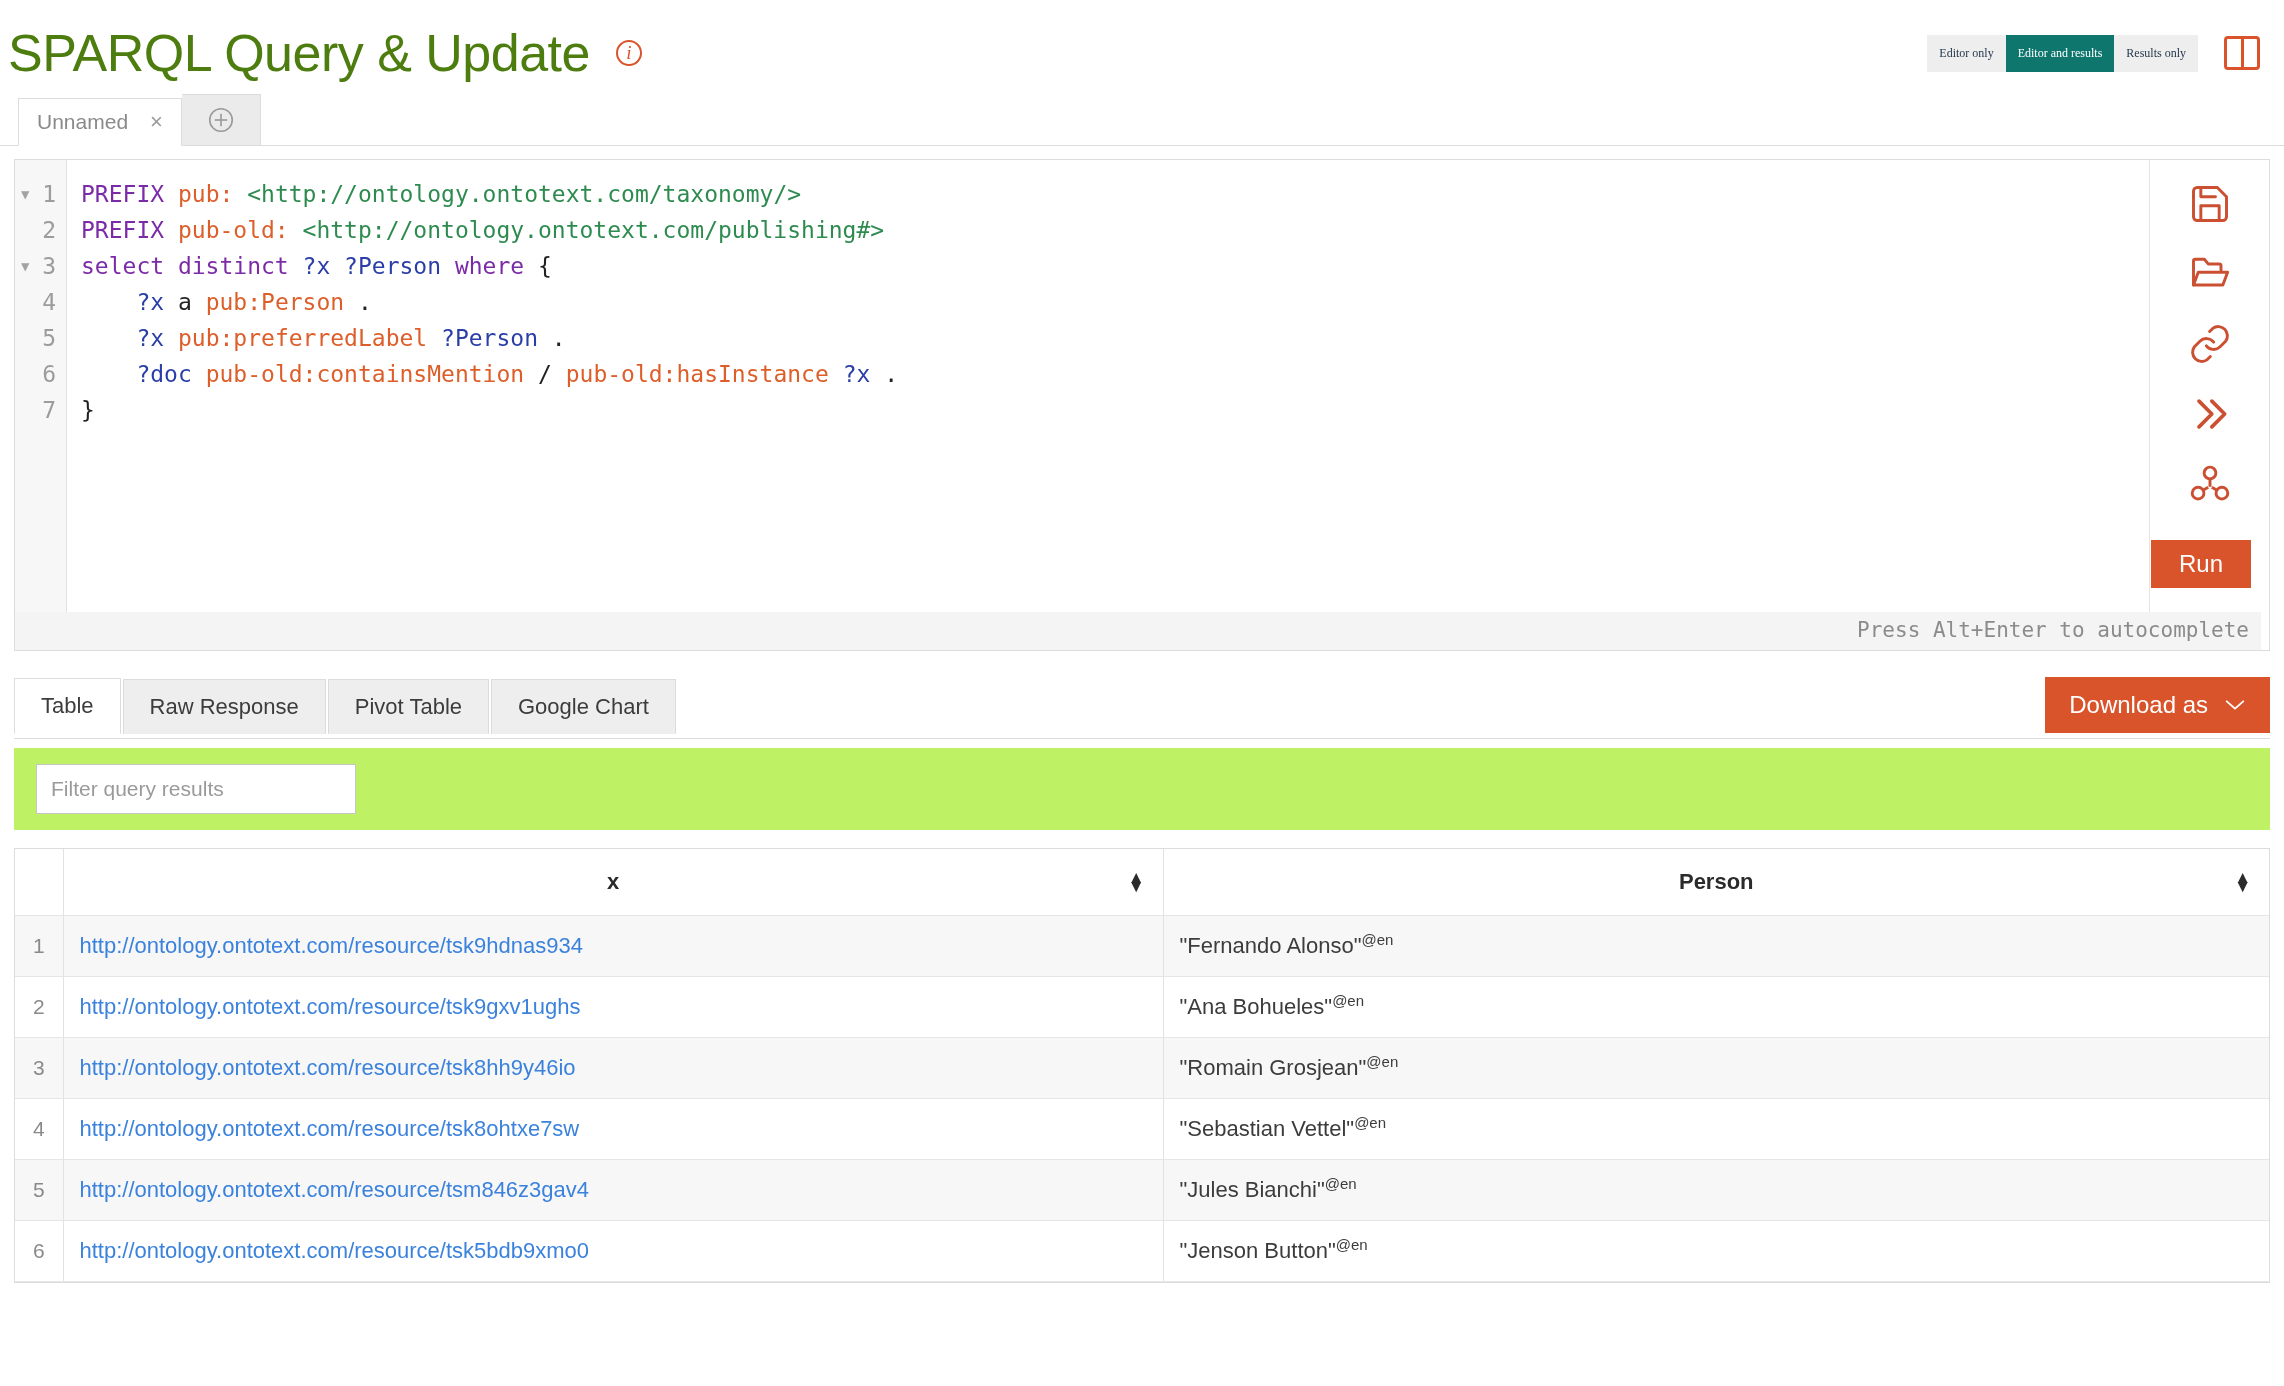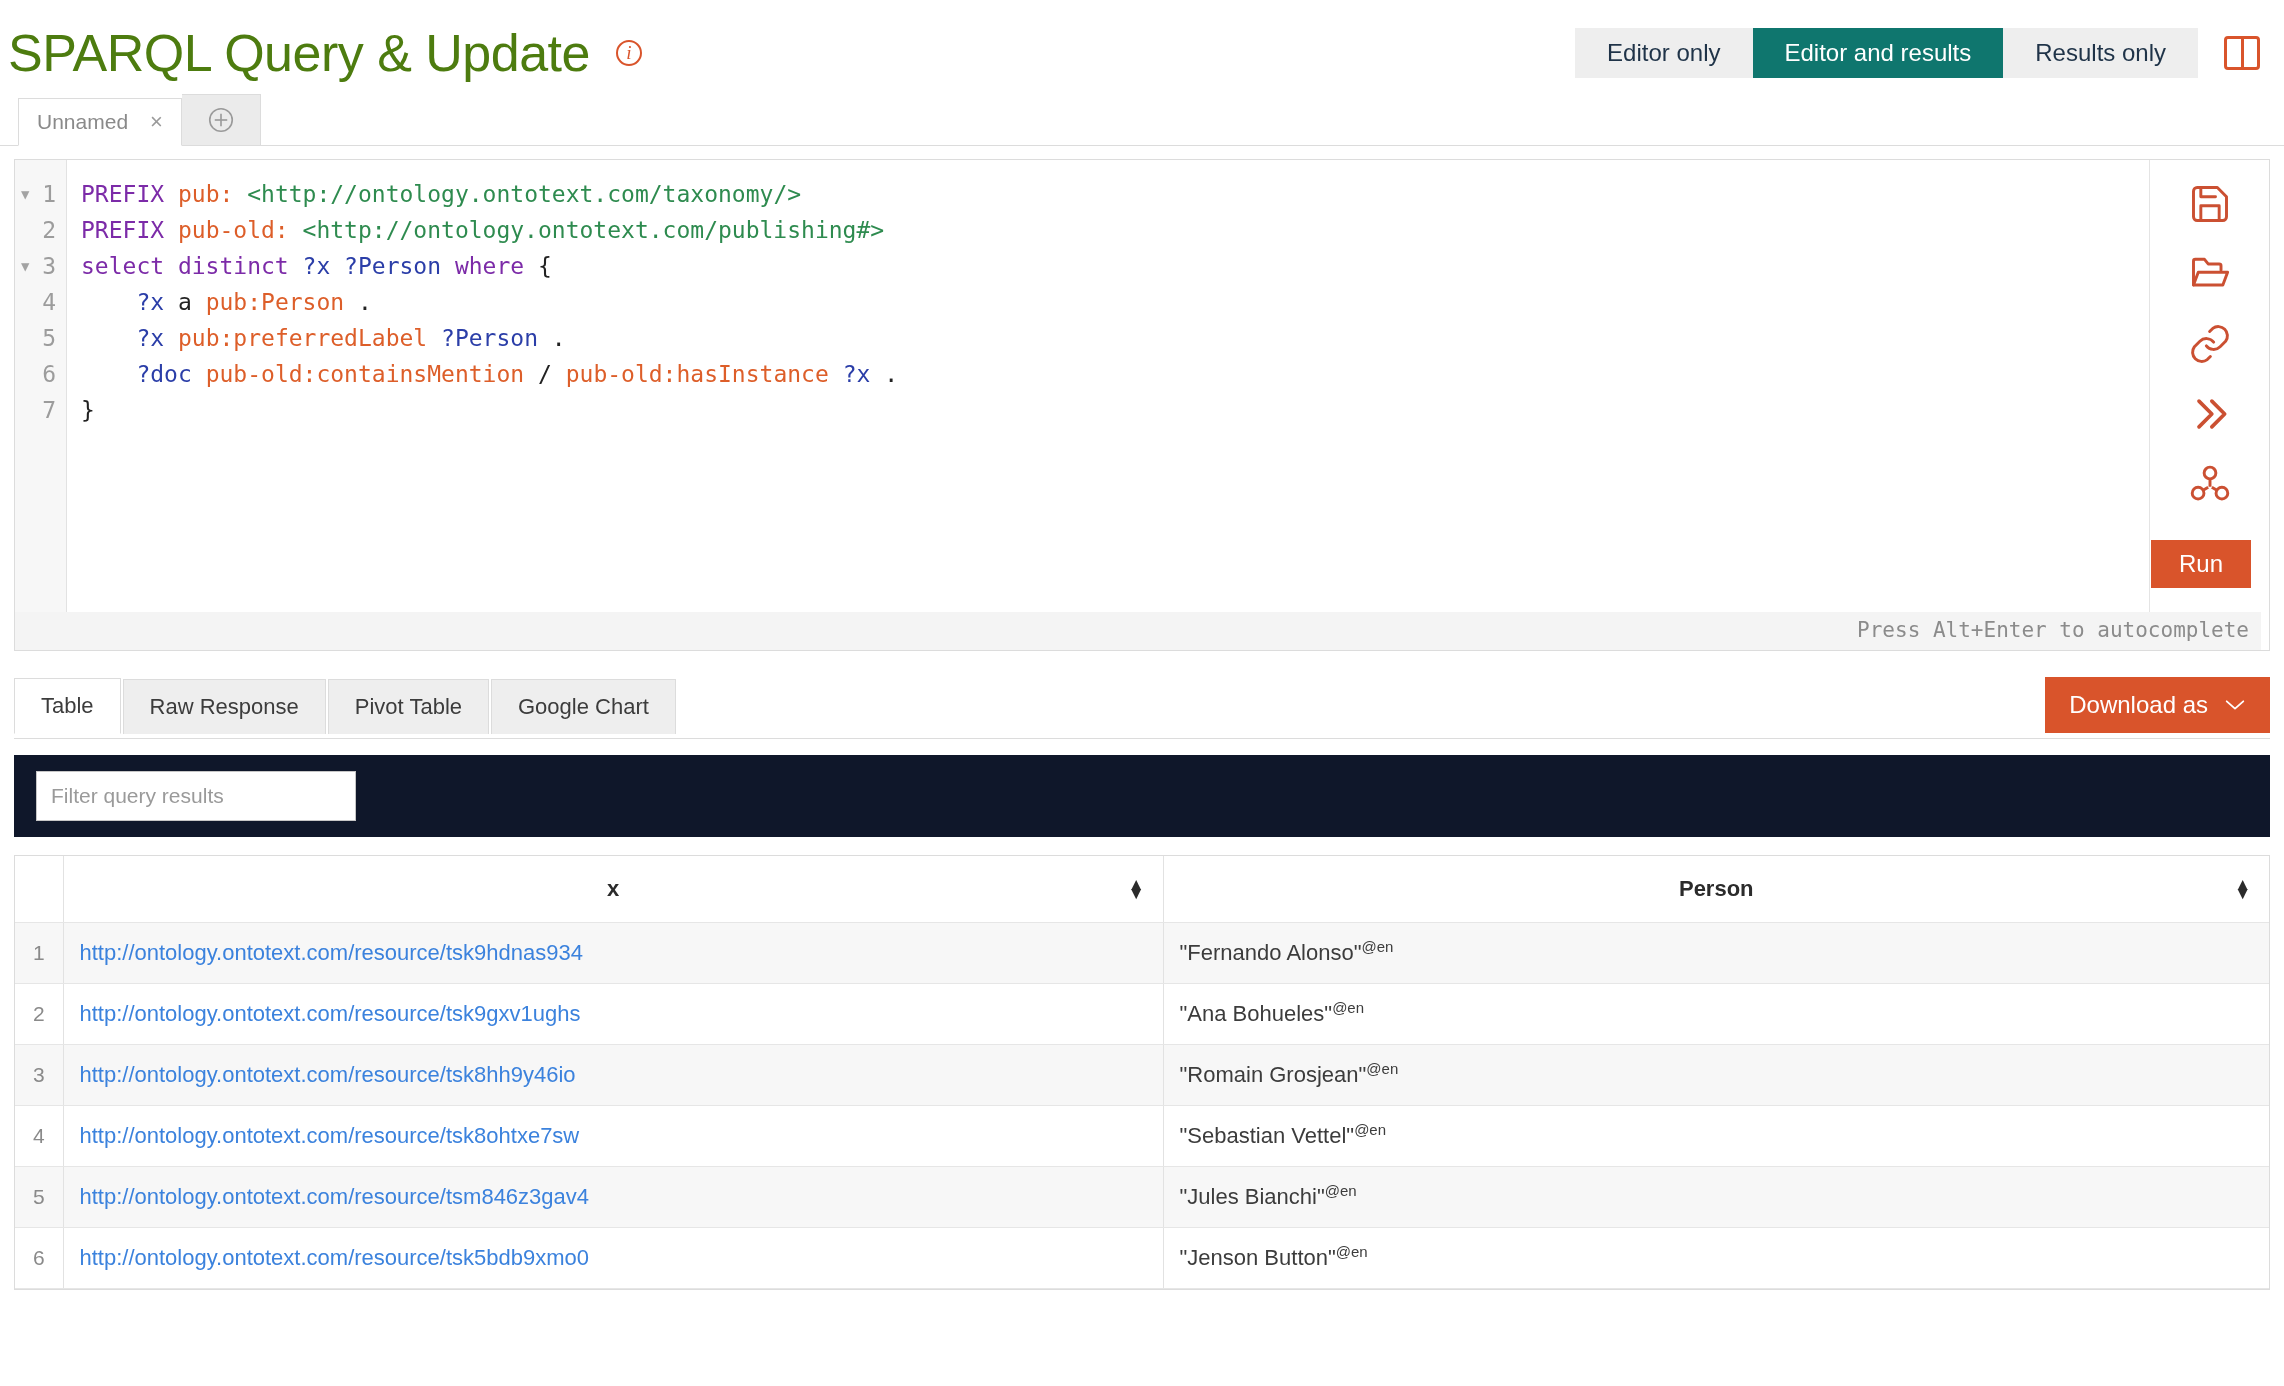--- a/index.html
+++ b/index.html
@@ -39,23 +39,23 @@
     cursor: pointer;
     flex: none;
   }
   .header-spacer { flex: 1 1 auto; }
 
   .view-toggle { display: flex; align-items: stretch; }
   .view-toggle button {
     border: none;
     background: #eeeeee;
     color: #1f3348;
-    font-family: Liberation Sans, sans-serif;
-    font-size: 24px;
-    padding: 11px 32px;
+    font-family: Liberation Serif, serif;
+    font-size: 12px;
+    padding: 11px 12px;
     cursor: pointer;
     white-space: nowrap;
   }
   .view-toggle button.active {
     background: #0f766e;
     color: #ffffff;
   }
   .split-icon {
     margin-left: 26px;
     width: 36px; height: 34px;
@@ -222,22 +222,22 @@
     font-size: 24px;
     padding: 14px 24px;
     display: flex; align-items: center; gap: 16px;
     cursor: pointer;
     font-family: "Liberation Sans", sans-serif;
     margin-bottom: 2px;
   }
 
   
   .filterbar {
-    margin: 16px 14px 0 14px;
-    background: #0f172a;
+    margin: 9px 14px 0 14px;
+    background: #bef264;
     display: flex; align-items: center;
     padding: 16px 22px;
   }
   .filter-input {
     width: 320px;
     padding: 12px 14px;
     font-size: 21px;
     border: 1px solid #c6c6c6;
     background: #ffffff;
     color: #3c3c3c;

